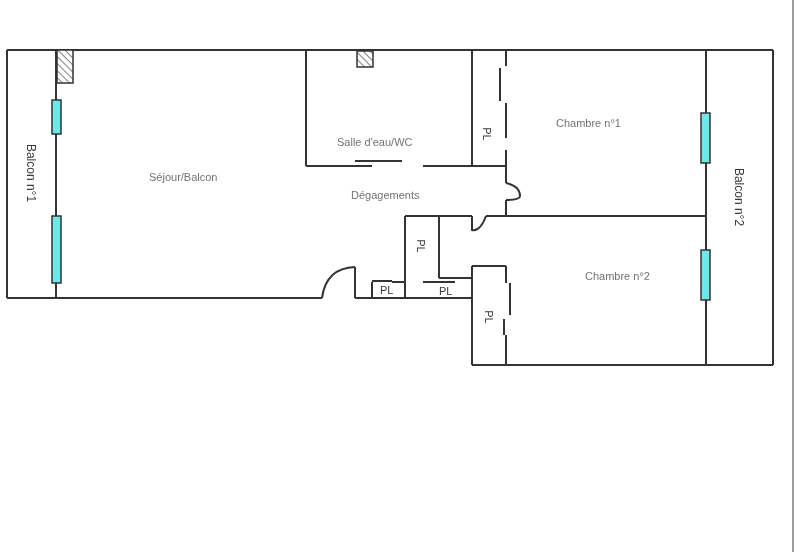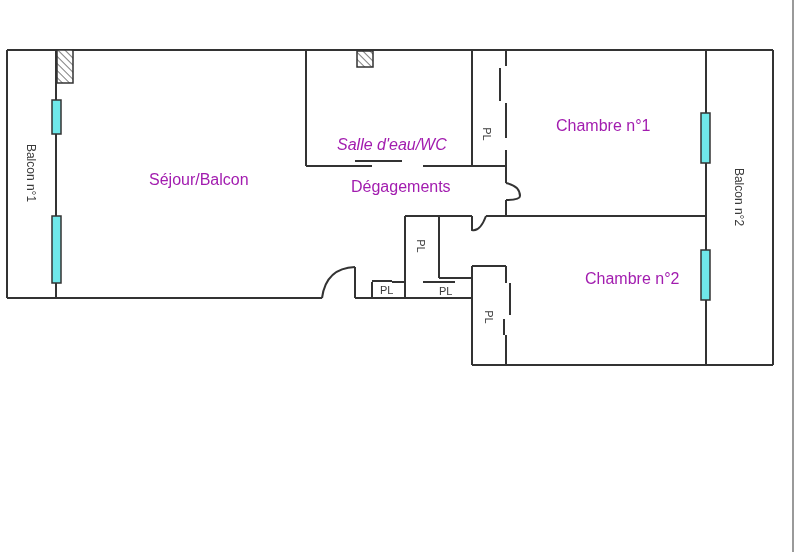--- a/index.html
+++ b/index.html
@@ -1,18 +1,18 @@
 <!DOCTYPE html>
 <html><head>
 <meta charset="utf-8">
 <style>
   html, body { margin:0; padding:0; background:#ffffff; }
   body { width:800px; height:552px; position:relative; overflow:hidden; font-family:"Liberation Sans", sans-serif; }
   #plan { position:absolute; left:0; top:0; }
-  .lbl { position:absolute; font-size:16px; color:#a21caf; white-space:nowrap; }
+  .lbl { position:absolute; font-size:11px; color:#737373; white-space:nowrap; }
   .vlbl-cw { position:absolute; font-size:12px; color:#3a3a3a; white-space:nowrap; transform:rotate(90deg); transform-origin:center center; }
   .pl { position:absolute; font-size:11px; color:#3a3a3a; }
   .edge-line { position:absolute; left:792px; top:0; width:2px; height:552px; background:#9a9a9a; }
 </style>
 </head>
 <body>
 
 <svg id="plan" width="800" height="552" viewBox="0 0 800 552">
   <defs>
     <pattern id="hatch" patternUnits="userSpaceOnUse" width="5" height="5" patternTransform="rotate(-45)">
@@ -78,22 +78,22 @@
 
   <rect x="52" y="100" width="9" height="34" fill="#6fe8ea" stroke="#333" stroke-width="1.5"></rect>
   <rect x="52" y="216" width="9" height="67" fill="#6fe8ea" stroke="#333" stroke-width="1.5"></rect>
   <rect x="701" y="113" width="9" height="50" fill="#6fe8ea" stroke="#333" stroke-width="1.5"></rect>
   <rect x="701" y="250" width="9" height="50" fill="#6fe8ea" stroke="#333" stroke-width="1.5"></rect>
 </svg>
 
 <div class="edge-line"></div>
 
 <span class="lbl" style="left:149px; top:171px;">Séjour/Balcon</span>
-<span class="lbl" style="left:337px; top:136px;font-style:italic;">Salle d'eau/WC</span>
-<span class="lbl" style="left:351px; top:178px;">Dégagements</span>
+<span class="lbl" style="left:337px; top:136px;">Salle d'eau/WC</span>
+<span class="lbl" style="left:351px; top:189px;">Dégagements</span>
 <span class="lbl" style="left:556px; top:117px;">Chambre n°1</span>
 <span class="lbl" style="left:556px; top:270px;margin-left:29px;">Chambre n°2</span>
 <span class="vlbl-cw" style="left:2px; top:166px;">Balcon n°1</span>
 <span class="vlbl-cw" style="left:710px; top:190px;">Balcon n°2</span>
 
 <span class="pl" style="left:480px; top:128px; transform:rotate(90deg);">PL</span>
 <span class="pl" style="left:414px; top:240px; transform:rotate(90deg);">PL</span>
 <span class="pl" style="left:380px; top:284px;">PL</span>
 <span class="pl" style="left:439px; top:285px;">PL</span>
 <span class="pl" style="left:482px; top:311px; transform:rotate(90deg);">PL</span>

